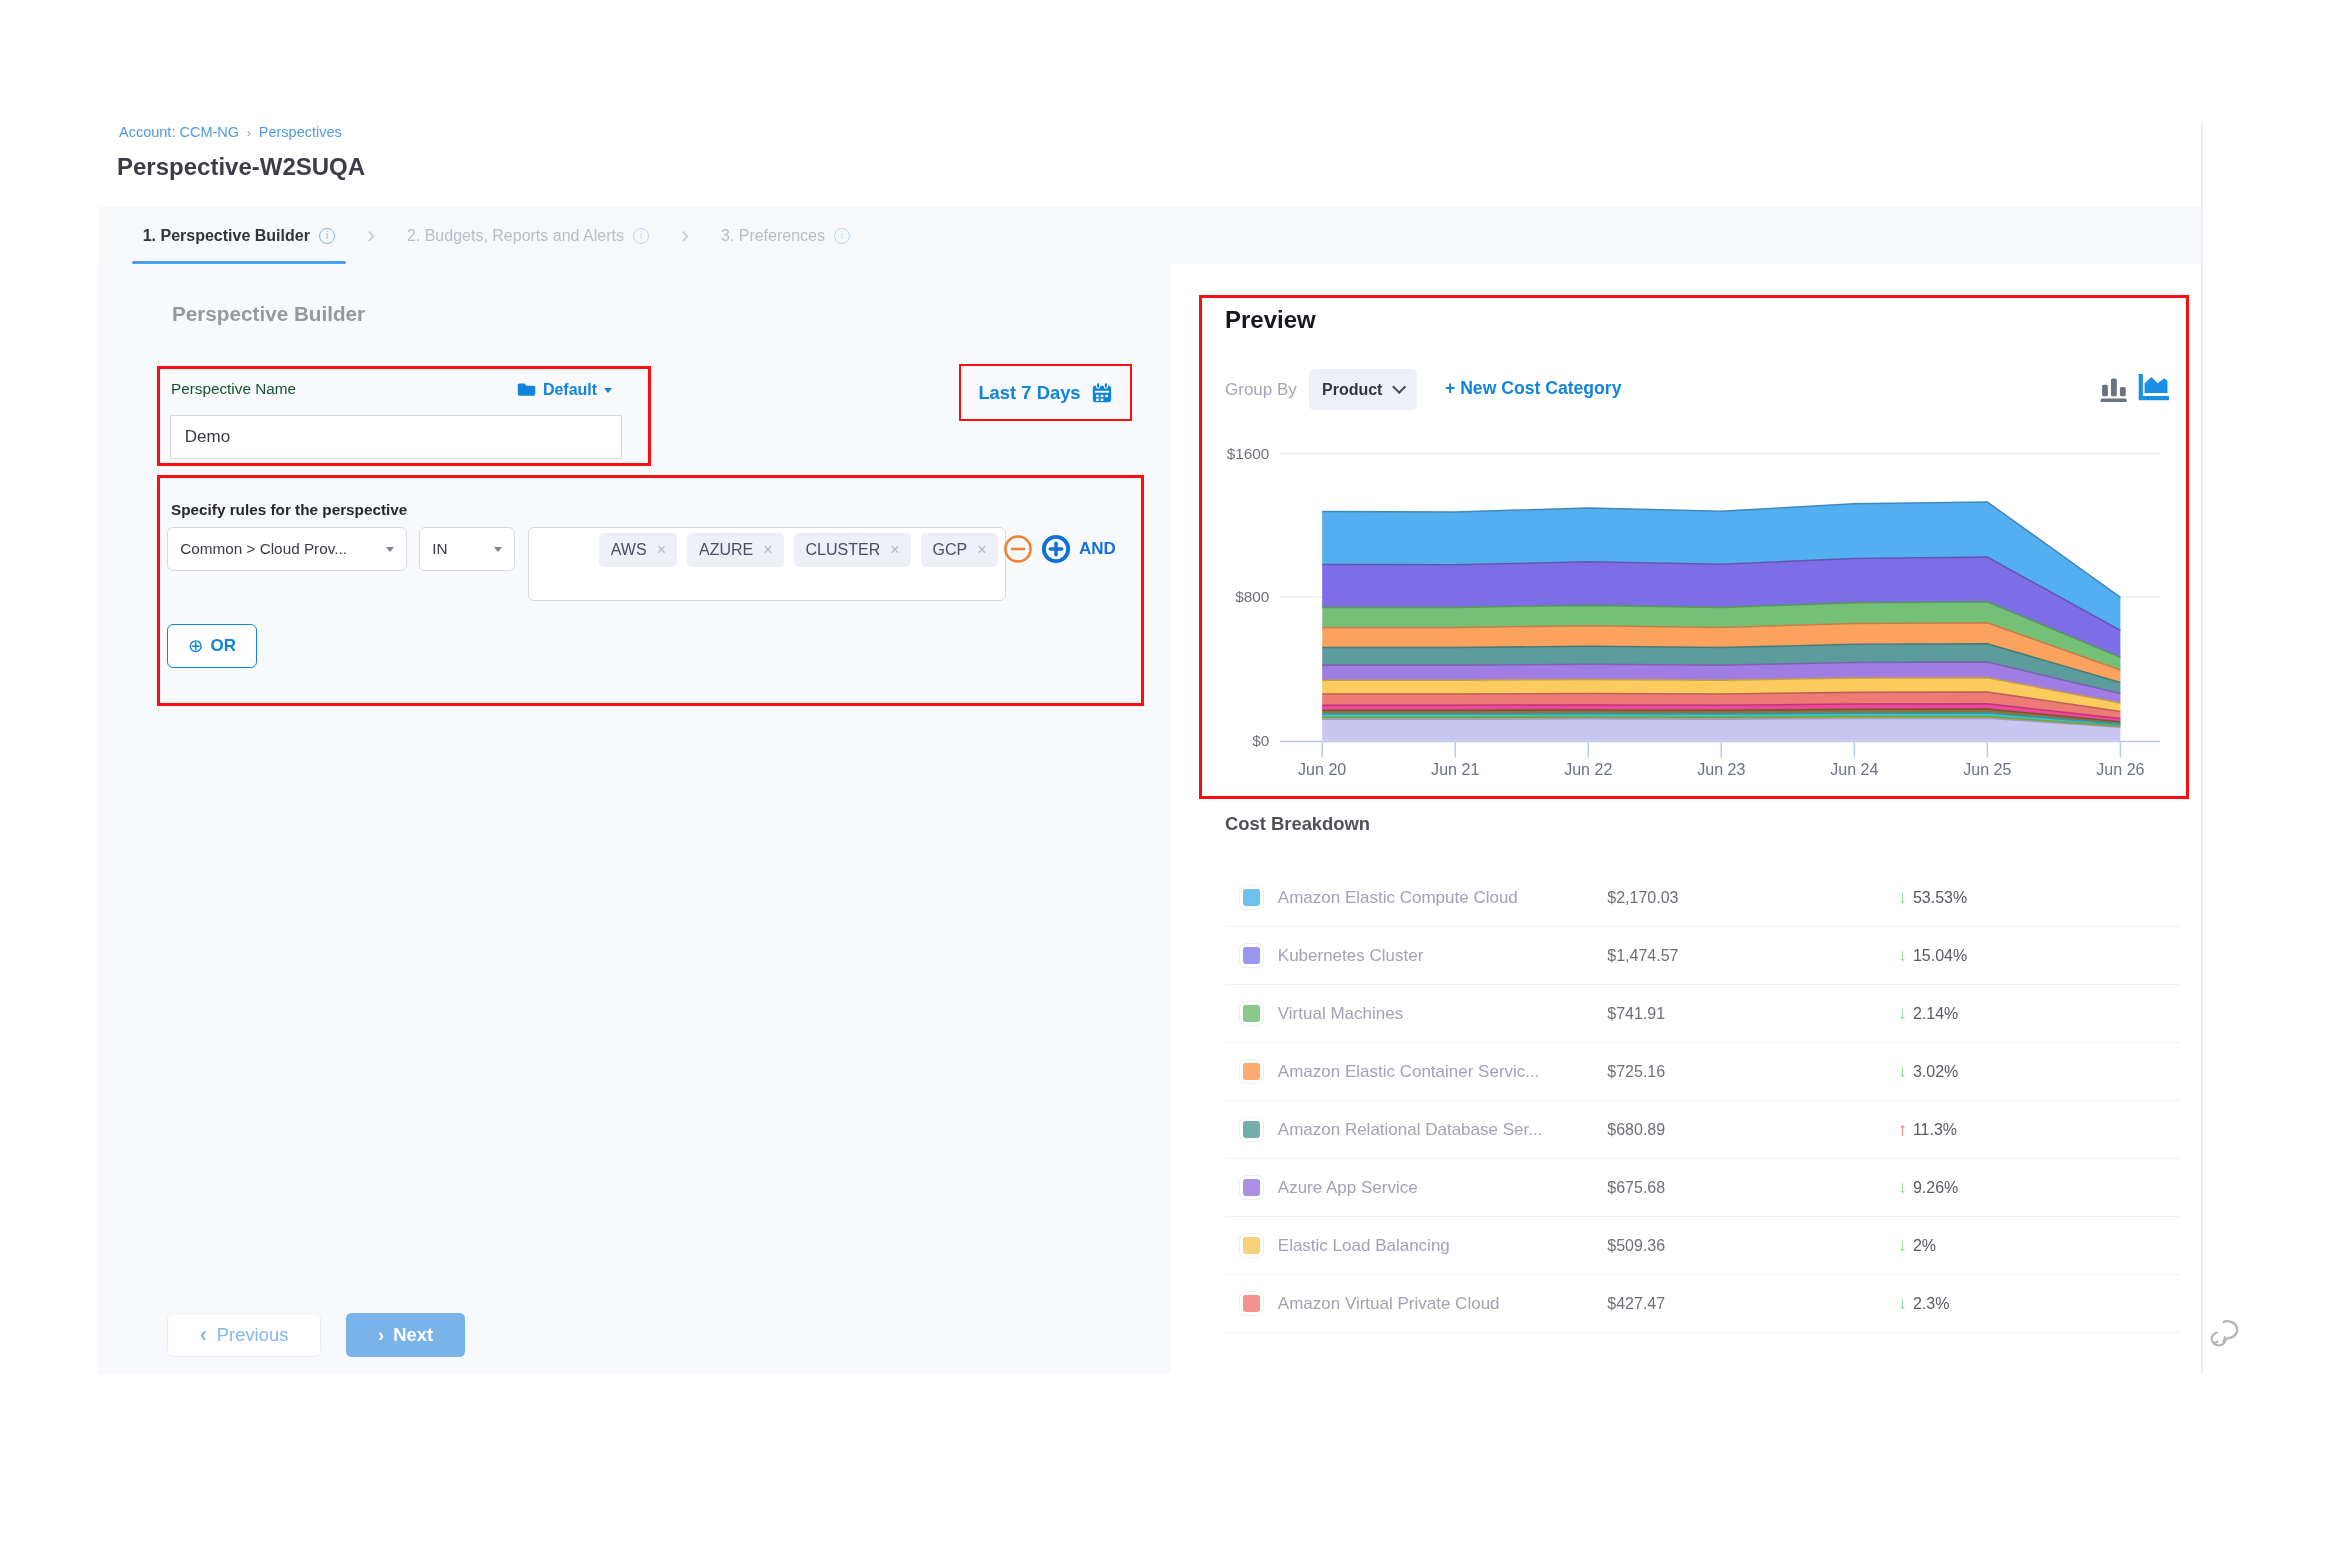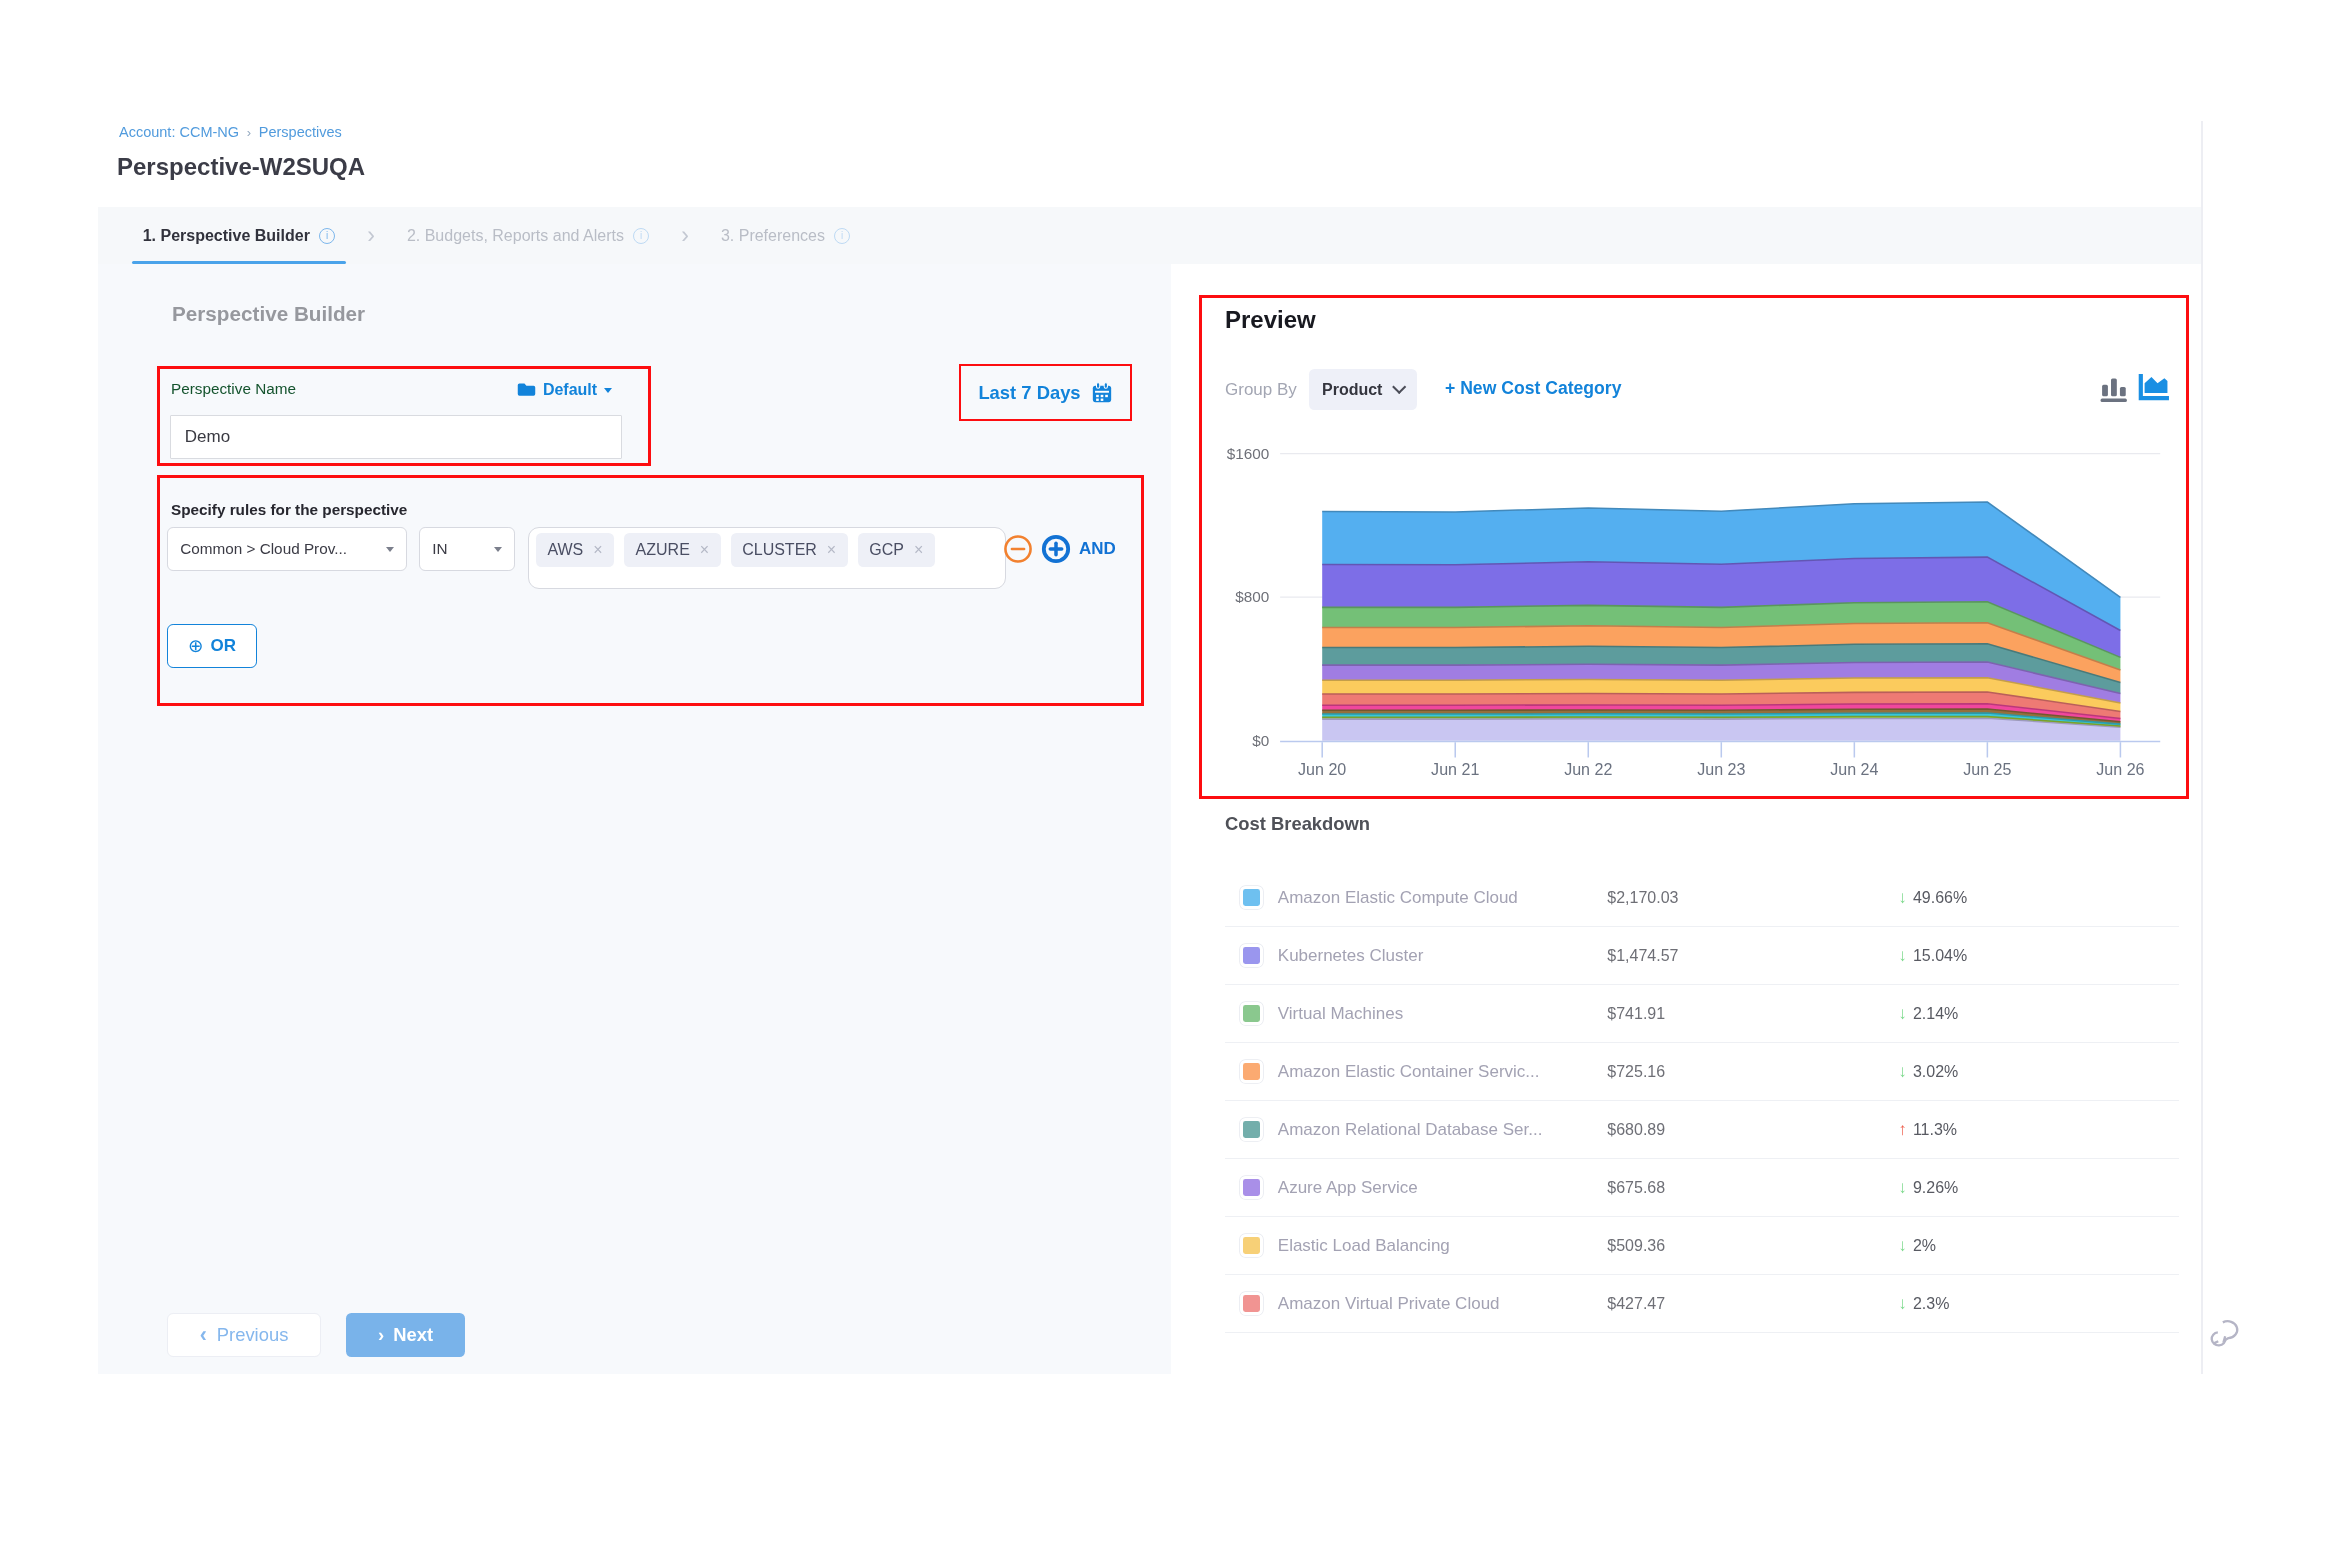--- a/index.html
+++ b/index.html
@@ -47,23 +47,23 @@
   #name-input{left:170px;top:415px;width:452px;height:44px;background:#fff;
               border:1.1px solid #d9dbe0;border-radius:1px;font-size:17px;color:#3a3a42;
               padding:0 13.8px;font-family:"Liberation Sans",sans-serif;outline:none;}
   #rules-label{left:171px;top:501px;font-size:15.3px;font-weight:600;color:#27272f;}
   .dd{background:#fff;border:1.1px solid #d7d9e0;border-radius:6.1px;height:44px;display:flex;
       align-items:center;justify-content:space-between;padding:0 12.2px;font-size:15.3px;
       color:#3b3b45;cursor:pointer;}
   .dd .caret-down{border-top-color:#7b7f8c;border-left-width:4.6px;border-right-width:4.6px;}
   #dd-operand{left:167px;top:527px;width:240px;}
   #dd-operator{left:419px;top:527px;width:96px;}
-  #values-box{left:528px;top:527px;width:478px;height:62px;background:#fff;
-              border:1.1px solid #d7d9e0;border-radius:11px;padding:5.4px 6.9px;display:flex;
-              gap:10px;align-items:flex-start;flex-wrap:wrap;}
+  #values-box{left:528px;top:527px;width:478px;height:74px;background:#fff;
+              border:1.1px solid #d7d9e0;border-radius:6px;padding:5.4px 6.9px;display:flex;
+              gap:10px;align-items:flex-start;flex-wrap:wrap;justify-content:flex-end;}
   .chip{background:#eef0f7;border-radius:5.4px;height:34px;display:inline-flex;align-items:center;
         padding:0 11.5px;font-size:16px;color:#4a4e63;gap:10px;}
   .chip .x{color:#b4b8c6;font-size:16px;cursor:pointer;}
   #minus-btn{left:1002px;top:533px;cursor:pointer;}
   #plus-btn{left:1040px;top:533px;cursor:pointer;}
   #and-label{left:1079px;top:539px;font-size:17px;font-weight:700;color:#1272d4;}
   #or-button{left:167px;top:624px;width:90px;height:44px;border:1.5px solid #1283da;border-radius:6.1px;
              background:#fff;color:#1283da;font-weight:700;font-size:17px;display:flex;
              align-items:center;justify-content:center;gap:6.9px;cursor:pointer;}
   #or-button .glyph{font-size:18.4px;font-weight:400;}
@@ -309,21 +309,21 @@
   <div class="abs" id="cb-table">
     <div id="cb-rows">
         <div class="cb-row">
           <div class="cb-namecell">
             <span class="swatch" style="background: rgb(110, 192, 240);"></span>
             <span class="cb-name">Amazon Elastic Compute Cloud</span>
           </div>
           <span class="cb-cost">$2,170.03</span>
           <span class="cb-trend">
             <span class="tr-arrow tr-down">↓</span>
-            <span>49.66%</span>
+            <span>53.53%</span>
           </span>
         </div>
         <div class="cb-row">
           <div class="cb-namecell">
             <span class="swatch" style="background: rgb(154, 150, 238);"></span>
             <span class="cb-name">Kubernetes Cluster</span>
           </div>
           <span class="cb-cost">$1,474.57</span>
           <span class="cb-trend">
             <span class="tr-arrow tr-down">↓</span>

